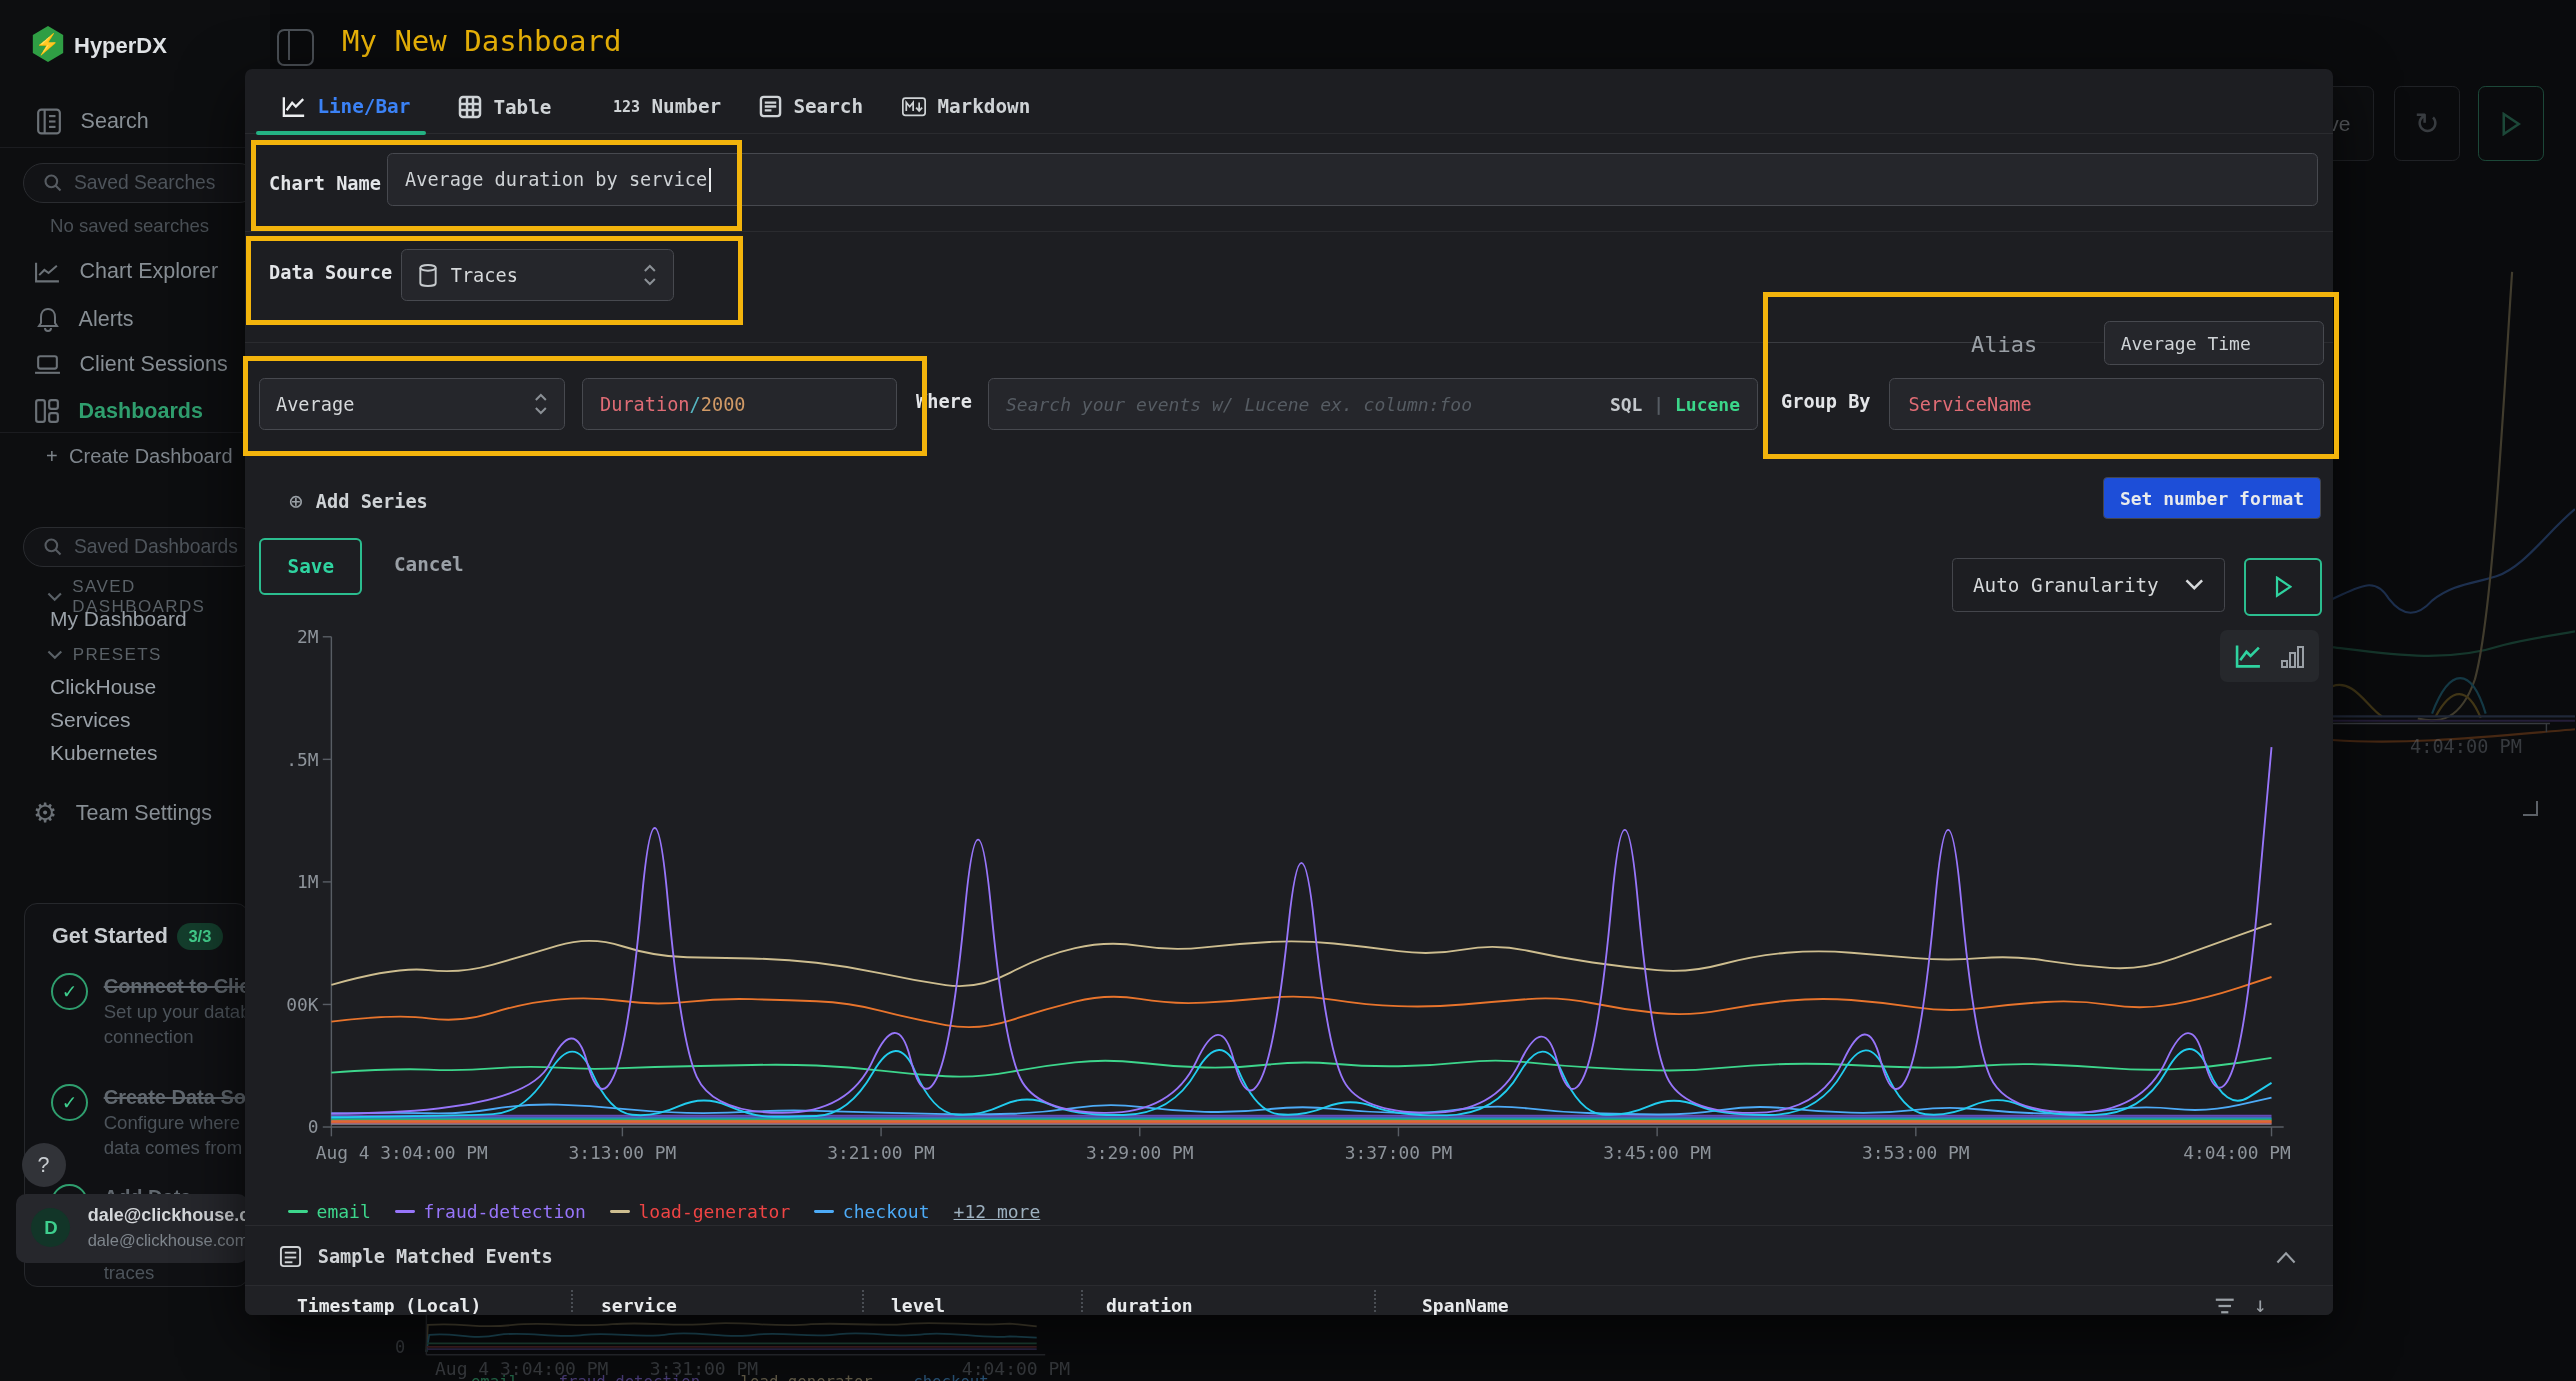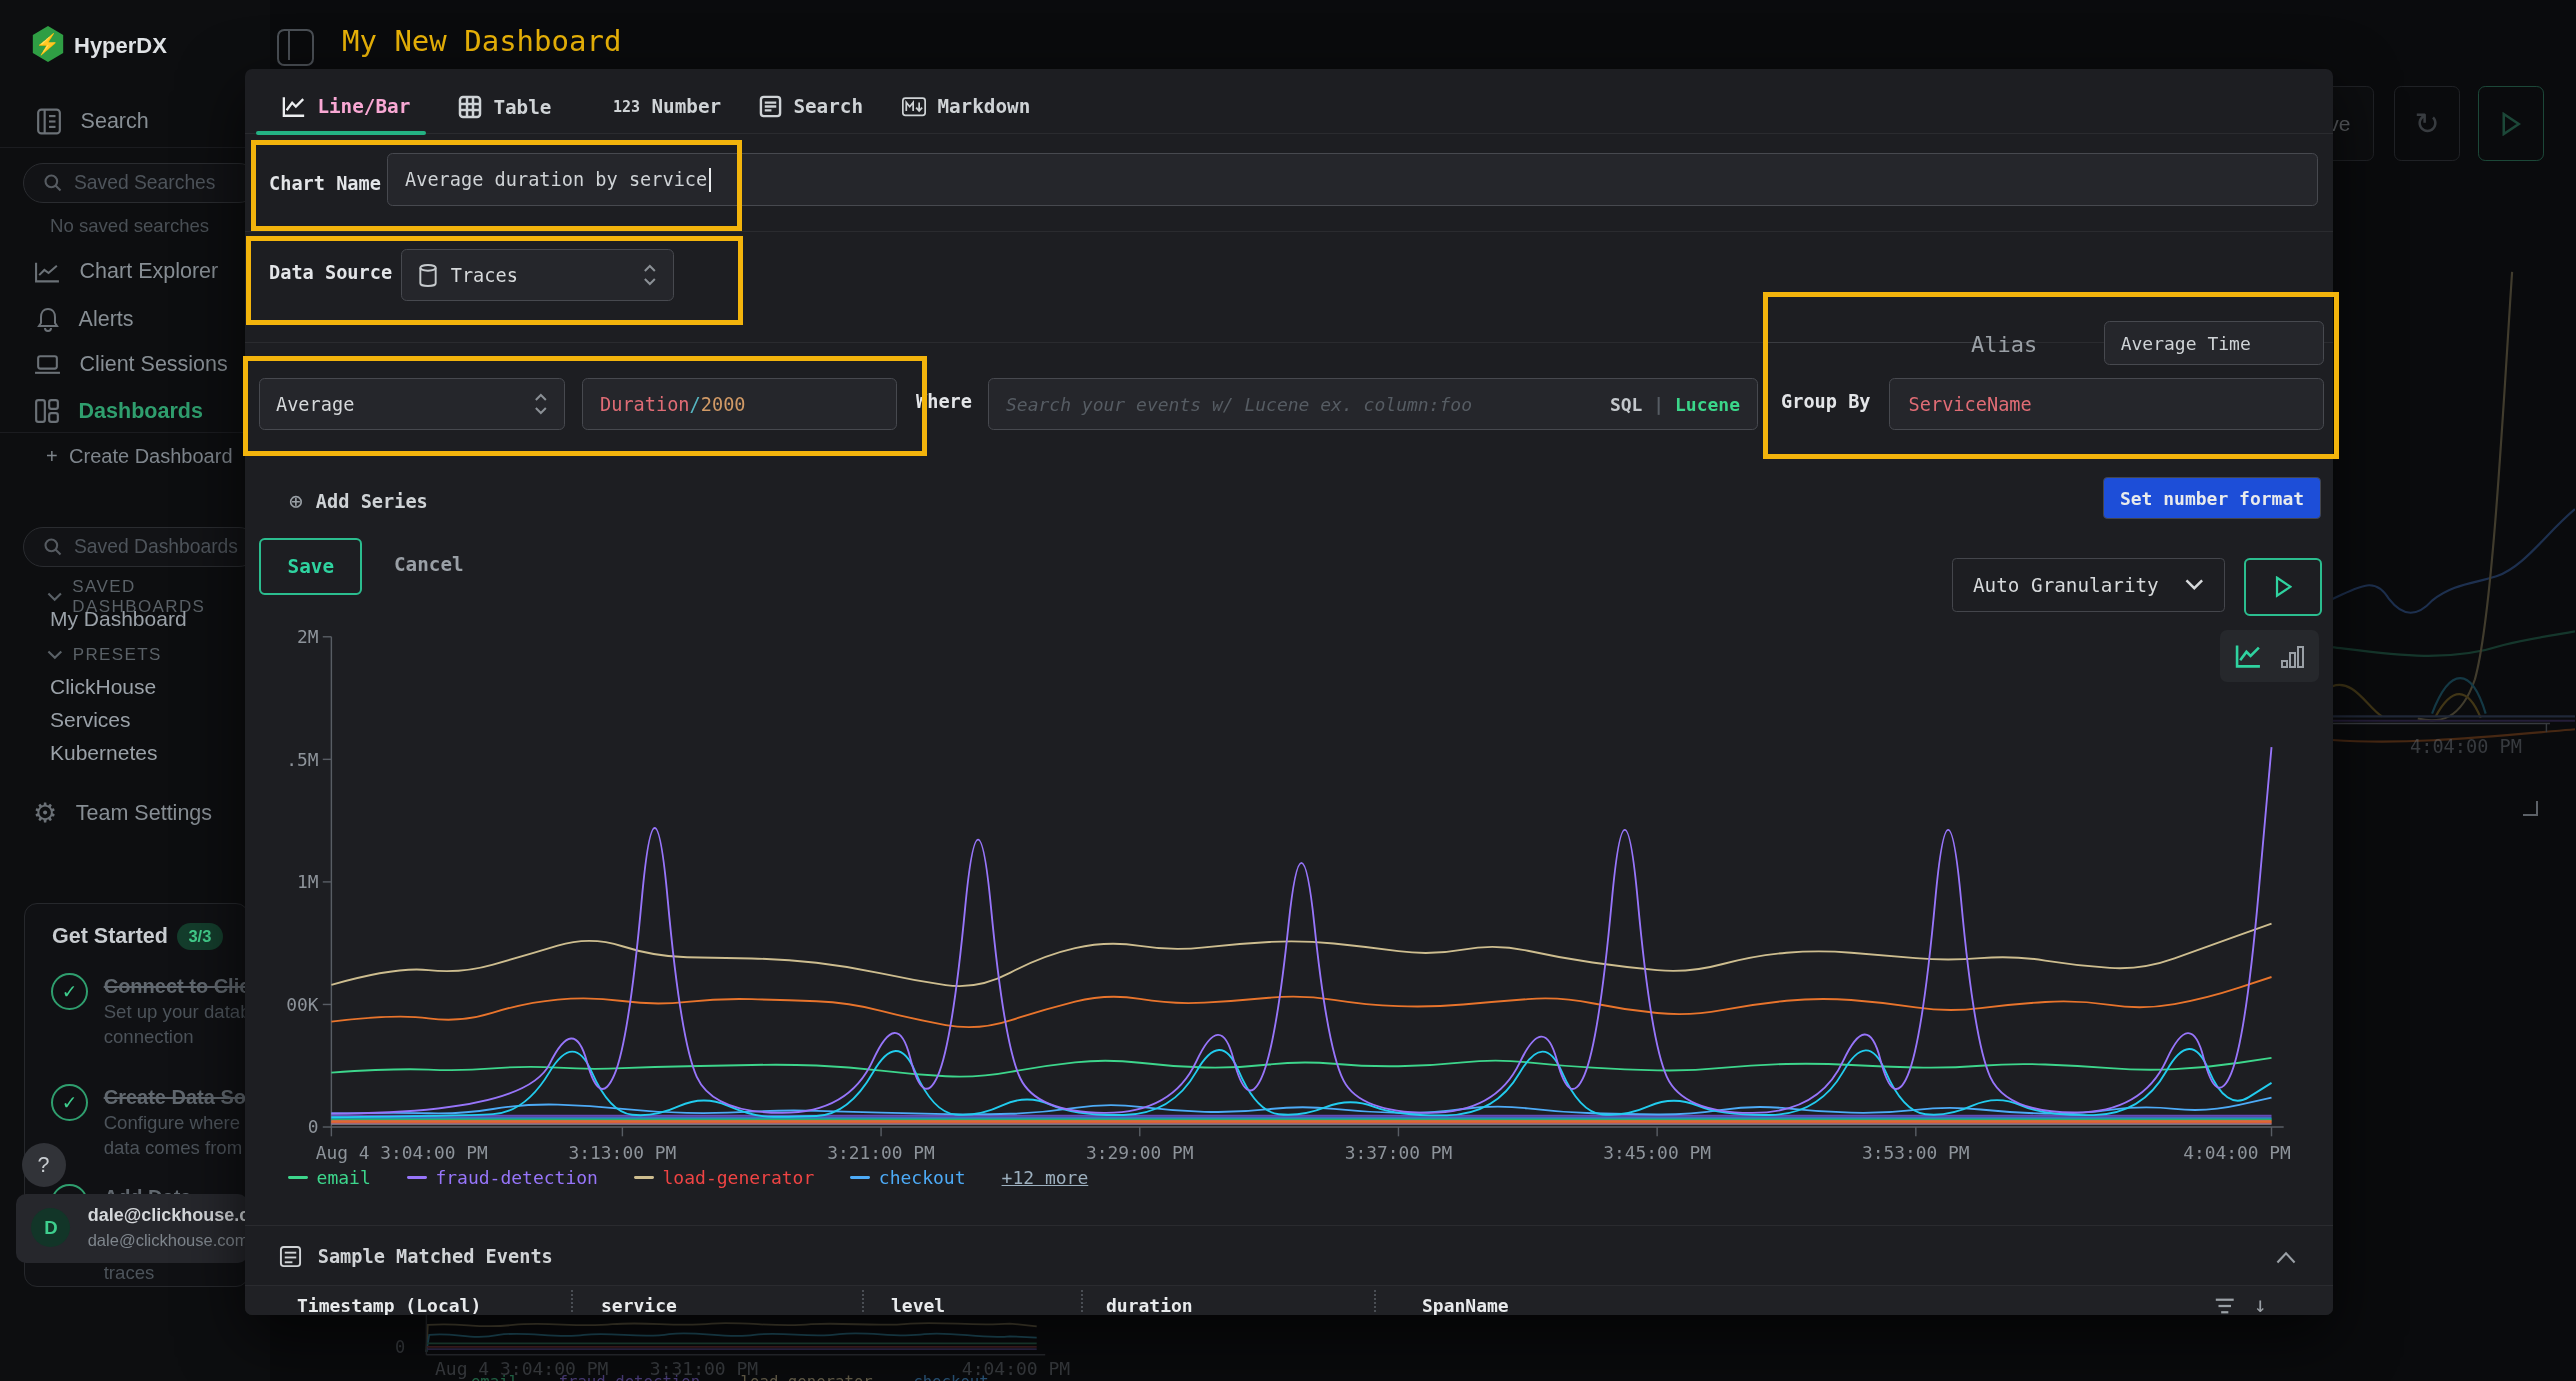--- a/index.html
+++ b/index.html
@@ -213,21 +213,21 @@
   <div id="mini-legend" class="abs mono" style="left:182px;top:1372px;display:flex;gap:21.5px;opacity:.45;height:8.6px;overflow:hidden;">
       <span style="color: rgb(61, 214, 140); font-size: 15.7px;">— email</span>
       <span style="color: rgb(151, 117, 250); font-size: 15.7px;">— fraud-detection</span>
       <span style="color: rgb(205, 189, 143); font-size: 15.7px;">— load-generator</span>
       <span style="color: rgb(77, 171, 247); font-size: 15.7px;">— checkout</span>
     </div>
 </div>
 
 <div id="modal" class="abs mono">
 
-  <div class="tab" style="left:37px;top:26px;color:#f9a8d4;">
+  <div class="tab" style="left:37px;top:26px;color:#3b82f6;">
     <svg width="24" height="23" viewBox="0 0 26 24">
         <polyline points="2,2 2,22 24,22" fill="none" stroke="#eceef0" stroke-width="2.5"></polyline>
         <polyline points="5,16 11,8 15,12 23,4" fill="none" stroke="#eceef0" stroke-width="2.5"></polyline>
       </svg>
     <span>Line/Bar</span>
   </div>
   <div class="tab" style="left:213px;top:26px;">
     <svg width="24" height="24" viewBox="0 0 24 24">
         <rect x="2" y="2" width="20" height="20" rx="3" fill="none" stroke="#cfd3d6" stroke-width="2.5"></rect>
         <line x1="2" y1="9" x2="22" y2="9" stroke="#cfd3d6" stroke-width="2.5"></line>
@@ -386,21 +386,21 @@
       <path d="M62,694.8625 L2773,694.8625" stroke="#e64980" stroke-width="2.6" fill="none" opacity="0.7"></path>
       <path d="M62,695.89 L2773,695.89" stroke="#868e96" stroke-width="2.6" fill="none" opacity="0.7"></path>
       <path d="M62,623.965 Q152.36666666666667,617.8 197.55,619.855 Q242.73333333333332,621.91 287.9166666666667,618.1424999999999 Q333.1,614.375 378.2833333333333,617.115 Q423.46666666666664,619.855 468.65,617.8 Q513.8333333333333,615.745 559.0166666666667,615.06 Q604.2,614.375 649.3833333333334,613.3475 Q694.5666666666667,612.3199999999999 739.75,614.0325 Q784.9333333333333,615.745 830.1166666666666,621.225 Q875.3,626.705 920.4833333333333,629.1025 Q965.6666666666666,631.5 1010.8499999999999,622.9375 Q1056.0333333333333,614.375 1101.2166666666667,609.5799999999999 Q1146.4,604.785 1191.5833333333335,610.265 Q1236.7666666666667,615.745 1281.95,616.7725 Q1327.1333333333334,617.8 1372.3166666666666,612.6624999999999 Q1417.5,607.525 1462.6833333333334,611.635 Q1507.8666666666666,615.745 1553.05,615.06 Q1598.2333333333333,614.375 1643.4166666666665,609.5799999999999 Q1688.6,604.785 1733.7833333333333,609.5799999999999 Q1778.9666666666667,614.375 1824.15,617.115 Q1869.3333333333333,619.855 1914.5166666666664,620.8824999999999 Q1959.6999999999998,621.91 2004.8833333333332,617.4575 Q2050.0666666666666,613.005 2095.25,611.9775 Q2140.4333333333334,610.95 2185.616666666667,613.3475000000001 Q2230.8,615.745 2275.9833333333336,616.7725 Q2321.166666666667,617.8 2366.3500000000004,614.375 Q2411.5333333333333,610.95 2456.7166666666667,612.6625 Q2501.9,614.375 2547.0833333333335,617.8 Q2592.266666666667,621.225 2637.45,619.1700000000001 Q2682.633333333333,617.115 2727.8166666666666,610.265 L2773,603.415" stroke="#3dd68c" stroke-width="2.6" fill="none" opacity="1"></path>
       <path d="M62,552.725 Q152.36666666666667,541.765 197.55,548.1012499999999 Q242.73333333333332,554.4375 287.9166666666667,540.22375 Q333.1,526.01 378.2833333333333,521.9 Q423.46666666666664,517.79 468.65,523.9549999999999 Q513.8333333333333,530.12 559.0166666666667,525.15375 Q604.2,520.1875 649.3833333333334,521.38625 Q694.5666666666667,522.585 739.75,524.2975 Q784.9333333333333,526.01 830.1166666666666,537.655 Q875.3,549.3 920.4833333333333,557.52 Q965.6666666666666,565.74 1010.8499999999999,551.0125 Q1056.0333333333333,536.285 1101.2166666666667,524.81125 Q1146.4,513.3375 1191.5833333333335,521.04375 Q1236.7666666666667,528.75 1281.95,526.18125 Q1327.1333333333334,523.6125 1372.3166666666666,519.33125 Q1417.5,515.05 1462.6833333333334,522.2425 Q1507.8666666666666,529.435 1553.05,531.1475 Q1598.2333333333333,532.86 1643.4166666666665,528.75 Q1688.6,524.64 1733.7833333333333,521.2149999999999 Q1778.9666666666667,517.79 1824.15,527.0374999999999 Q1869.3333333333333,536.285 1914.5166666666664,540.7375 Q1959.6999999999998,545.19 2004.8833333333332,536.6275 Q2050.0666666666666,528.065 2095.25,523.6125 Q2140.4333333333334,519.16 2185.616666666667,522.585 Q2230.8,526.01 2275.9833333333336,532.86 Q2321.166666666667,539.71 2366.3500000000004,533.8875 Q2411.5333333333333,528.065 2456.7166666666667,525.325 Q2501.9,522.585 2547.0833333333335,529.435 Q2592.266666666667,536.285 2637.45,528.2362499999999 Q2682.633333333333,520.1875 2727.8166666666666,505.28875 L2773,490.39" stroke="#e8742c" stroke-width="2.6" fill="none" opacity="1"></path>
       <path d="M62,501.35 Q152.36666666666667,475.6625 197.55,480.8 Q242.73333333333332,485.9375 287.9166666666667,473.09375 Q333.1,460.25 378.2833333333333,446.54999999999995 Q423.46666666666664,432.84999999999997 468.65,447.40625 Q513.8333333333333,461.9625 559.0166666666667,462.81875 Q604.2,463.675 649.3833333333334,464.53125 Q694.5666666666667,465.3875 739.75,470.525 Q784.9333333333333,475.6625 830.1166666666666,485.42375000000004 Q875.3,495.185 920.4833333333333,501.6925 Q965.6666666666666,508.2 1010.8499999999999,484.225 Q1056.0333333333333,460.25 1101.2166666666667,449.975 Q1146.4,439.7 1191.5833333333335,446.89250000000004 Q1236.7666666666667,454.08500000000004 1281.95,448.9475 Q1327.1333333333334,443.81 1372.3166666666666,441.4125 Q1417.5,439.015 1462.6833333333334,443.63875 Q1507.8666666666666,448.26250000000005 1553.05,454.25625 Q1598.2333333333333,460.25 1643.4166666666665,452.03 Q1688.6,443.81 1733.7833333333333,453.7425 Q1778.9666666666667,463.675 1824.15,470.1825 Q1869.3333333333333,476.69 1914.5166666666664,480.79999999999995 Q1959.6999999999998,484.90999999999997 2004.8833333333332,472.58 Q2050.0666666666666,460.25 2095.25,456.4825 Q2140.4333333333334,452.71500000000003 2185.616666666667,456.4825 Q2230.8,460.25 2275.9833333333336,464.0175 Q2321.166666666667,467.78499999999997 2366.3500000000004,464.0175 Q2411.5333333333333,460.25 2456.7166666666667,467.4425 Q2501.9,474.635 2547.0833333333335,477.7175 Q2592.266666666667,480.79999999999995 2637.45,464.53125 Q2682.633333333333,448.26250000000005 2727.8166666666666,431.99375000000003 L2773,415.725" stroke="#cdbd8f" stroke-width="2.6" fill="none" opacity="1"></path>
       <path d="M62,681.1625 Q152.36666666666667,679.45 197.55,680.82 Q242.73333333333332,682.19 287.9166666666667,674.8262500000001 Q333.1,667.4625 378.2833333333333,668.66125 Q423.46666666666664,669.86 468.65,674.655 Q513.8333333333333,679.45 559.0166666666667,680.3062500000001 Q604.2,681.1625 649.3833333333334,678.59375 Q694.5666666666667,676.025 739.75,677.395 Q784.9333333333333,678.765 830.1166666666666,679.96375 Q875.3,681.1625 920.4833333333333,682.01875 Q965.6666666666666,682.875 1010.8499999999999,681.505 Q1056.0333333333333,680.135 1101.2166666666667,673.285 Q1146.4,666.435 1191.5833333333335,671.915 Q1236.7666666666667,677.395 1281.95,678.765 Q1327.1333333333334,680.135 1372.3166666666666,674.9975 Q1417.5,669.86 1462.6833333333334,674.655 Q1507.8666666666666,679.45 1553.05,680.3062500000001 Q1598.2333333333333,681.1625 1643.4166666666665,674.8262500000001 Q1688.6,668.49 1733.7833333333333,673.97 Q1778.9666666666667,679.45 1824.15,680.82 Q1869.3333333333333,682.19 1914.5166666666664,682.5325 Q1959.6999999999998,682.875 2004.8833333333332,676.025 Q2050.0666666666666,669.175 2095.25,673.97 Q2140.4333333333334,678.765 2185.616666666667,679.96375 Q2230.8,681.1625 2275.9833333333336,676.0250000000001 Q2321.166666666667,670.8875 2366.3500000000004,675.51125 Q2411.5333333333333,680.135 2456.7166666666667,681.1625 Q2501.9,682.19 2547.0833333333335,676.0250000000001 Q2592.266666666667,669.86 2637.45,674.655 Q2682.633333333333,679.45 2727.8166666666666,669.175 L2773,658.9" stroke="#4dabf7" stroke-width="2.6" fill="none" opacity="1"></path>
       <path d="M62,686.3 Q242.73333333333332,684.5875 287.9166666666667,682.01875 Q333.1,679.45 366.9875,622.9375 Q400.875,566.425 425.72583333333336,622.9375 Q450.5766666666667,679.45 482.205,682.875 Q513.8333333333333,686.3 547.7208333333333,670.8875 Q581.6083333333333,655.475 615.4958333333334,670.03125 Q649.3833333333333,684.5875 671.975,685.4437499999999 Q694.5666666666667,686.3 739.75,684.5875 Q784.9333333333333,682.875 818.8208333333333,623.79375 Q852.7083333333334,564.7125 877.5591666666667,622.08125 Q902.41,679.45 934.0383333333333,682.5325 Q965.6666666666666,685.615 999.5541666666666,669.68875 Q1033.4416666666666,653.7625 1067.3291666666667,669.0037500000001 Q1101.2166666666667,684.245 1168.9916666666668,683.2175 Q1236.7666666666667,682.19 1270.6541666666667,622.595 Q1304.5416666666665,563 1329.3925,620.8824999999999 Q1354.2433333333333,678.765 1385.8716666666667,682.19 Q1417.5,685.615 1451.3875,672.2574999999999 Q1485.275,658.9 1519.1625000000001,671.74375 Q1553.0500000000002,684.5875 1620.825,683.73125 Q1688.6,682.875 1722.4875,624.3075 Q1756.375,565.74 1781.2258333333334,622.595 Q1806.0766666666666,679.45 1837.705,682.5325 Q1869.3333333333333,685.615 1903.2208333333333,670.8875 Q1937.1083333333333,656.16 1970.9958333333334,670.2025 Q2004.8833333333334,684.245 2072.6583333333333,683.2175 Q2140.4333333333334,682.19 2174.320833333333,622.9375 Q2208.208333333333,563.685 2233.059166666667,621.2249999999999 Q2257.9100000000003,678.765 2289.538333333334,682.19 Q2321.166666666667,685.615 2355.054166666667,670.2025 Q2388.9416666666666,654.79 2422.8291666666664,669.68875 Q2456.7166666666667,684.5875 2524.491666666667,683.3887500000001 Q2592.266666666667,682.19 2626.154166666667,621.73875 Q2660.041666666667,561.2875 2684.8925,619.68375 Q2709.7433333333333,678.08 2741.371666666667,658.215 L2773,638.35" stroke="#22ccee" stroke-width="2.6" fill="none" opacity="1"></path>
       <path d="M62,681.1625 Q333.1,681.1625 366.9875,611.8062500000001 Q400.875,542.45 418.9483333333333,608.38125 Q437.02166666666665,674.3125 457.35416666666663,627.21875 Q477.6866666666666,580.125 495.75999999999993,381.475 Q513.8333333333333,182.82500000000005 531.9066666666666,381.475 Q549.98,580.125 572.5716666666667,629.7875 Q595.1633333333334,679.45 690.0483333333334,680.3062500000001 Q784.9333333333333,681.1625 818.8208333333333,606.66875 Q852.7083333333334,532.175 870.7816666666668,603.24375 Q888.855,674.3125 909.1875,628.93125 Q929.52,583.55 947.5933333333332,393.4625 Q965.6666666666666,203.375 983.74,393.4625 Q1001.8133333333334,583.55 1024.405,631.5 Q1046.9966666666667,679.45 1141.8816666666667,680.3062500000001 Q1236.7666666666667,681.1625 1270.6541666666667,608.38125 Q1304.5416666666665,535.6 1322.6149999999998,605.47 Q1340.6883333333333,675.34 1361.0208333333333,632.87 Q1381.3533333333332,590.4 1399.4266666666667,417.4375 Q1417.5,244.47499999999997 1435.5733333333333,417.4375 Q1453.6466666666665,590.4 1476.2383333333332,634.925 Q1498.8300000000002,679.45 1593.7150000000001,680.3062500000001 Q1688.6,681.1625 1722.4875,610.09375 Q1756.375,539.025 1774.4483333333333,606.8399999999999 Q1792.5216666666665,674.655 1812.8541666666667,627.39 Q1833.186666666667,580.125 1851.2600000000002,383.1875 Q1869.3333333333333,186.25 1887.4066666666665,383.1875 Q1905.4799999999998,580.125 1928.0716666666667,629.7875 Q1950.6633333333334,679.45 2045.5483333333334,680.3062500000001 Q2140.4333333333334,681.1625 2174.320833333333,608.0387499999999 Q2208.208333333333,534.915 2226.2816666666668,605.1275 Q2244.355,675.34 2264.6875,627.7325000000001 Q2285.02,580.125 2303.0933333333332,383.1875 Q2321.166666666667,186.25 2339.24,383.1875 Q2357.313333333333,580.125 2379.9049999999997,629.7875 Q2402.4966666666664,679.45 2497.3816666666667,679.7925 Q2592.266666666667,680.135 2626.154166666667,606.4975 Q2660.041666666667,532.86 2678.115,603.415 Q2696.188333333333,673.97 2716.520833333333,625.335 Q2736.8533333333335,576.7 2754.9266666666667,372.9125 L2773,169.125" stroke="#9775fa" stroke-width="2.6" fill="none" opacity="1"></path>
     </svg>
 
-  <div id="legend" class="abs mono" style="left:43px;top:1098px;display:flex;align-items:flex-start;gap:36px;">
+  <div id="legend" class="abs mono" style="left:43px;top:1132px;display:flex;align-items:flex-start;gap:24px;">
     <span class="legitem">
         <span class="legdash" style="background: rgb(61, 214, 140);"></span>
         <span style="color: rgb(61, 214, 140);">email</span>
       </span>
       <span class="legitem">
         <span class="legdash" style="background: rgb(151, 117, 250);"></span>
         <span style="color: rgb(151, 117, 250);">fraud-detection</span>
       </span>
       <span class="legitem">
         <span class="legdash" style="background: rgb(205, 189, 143);"></span>

